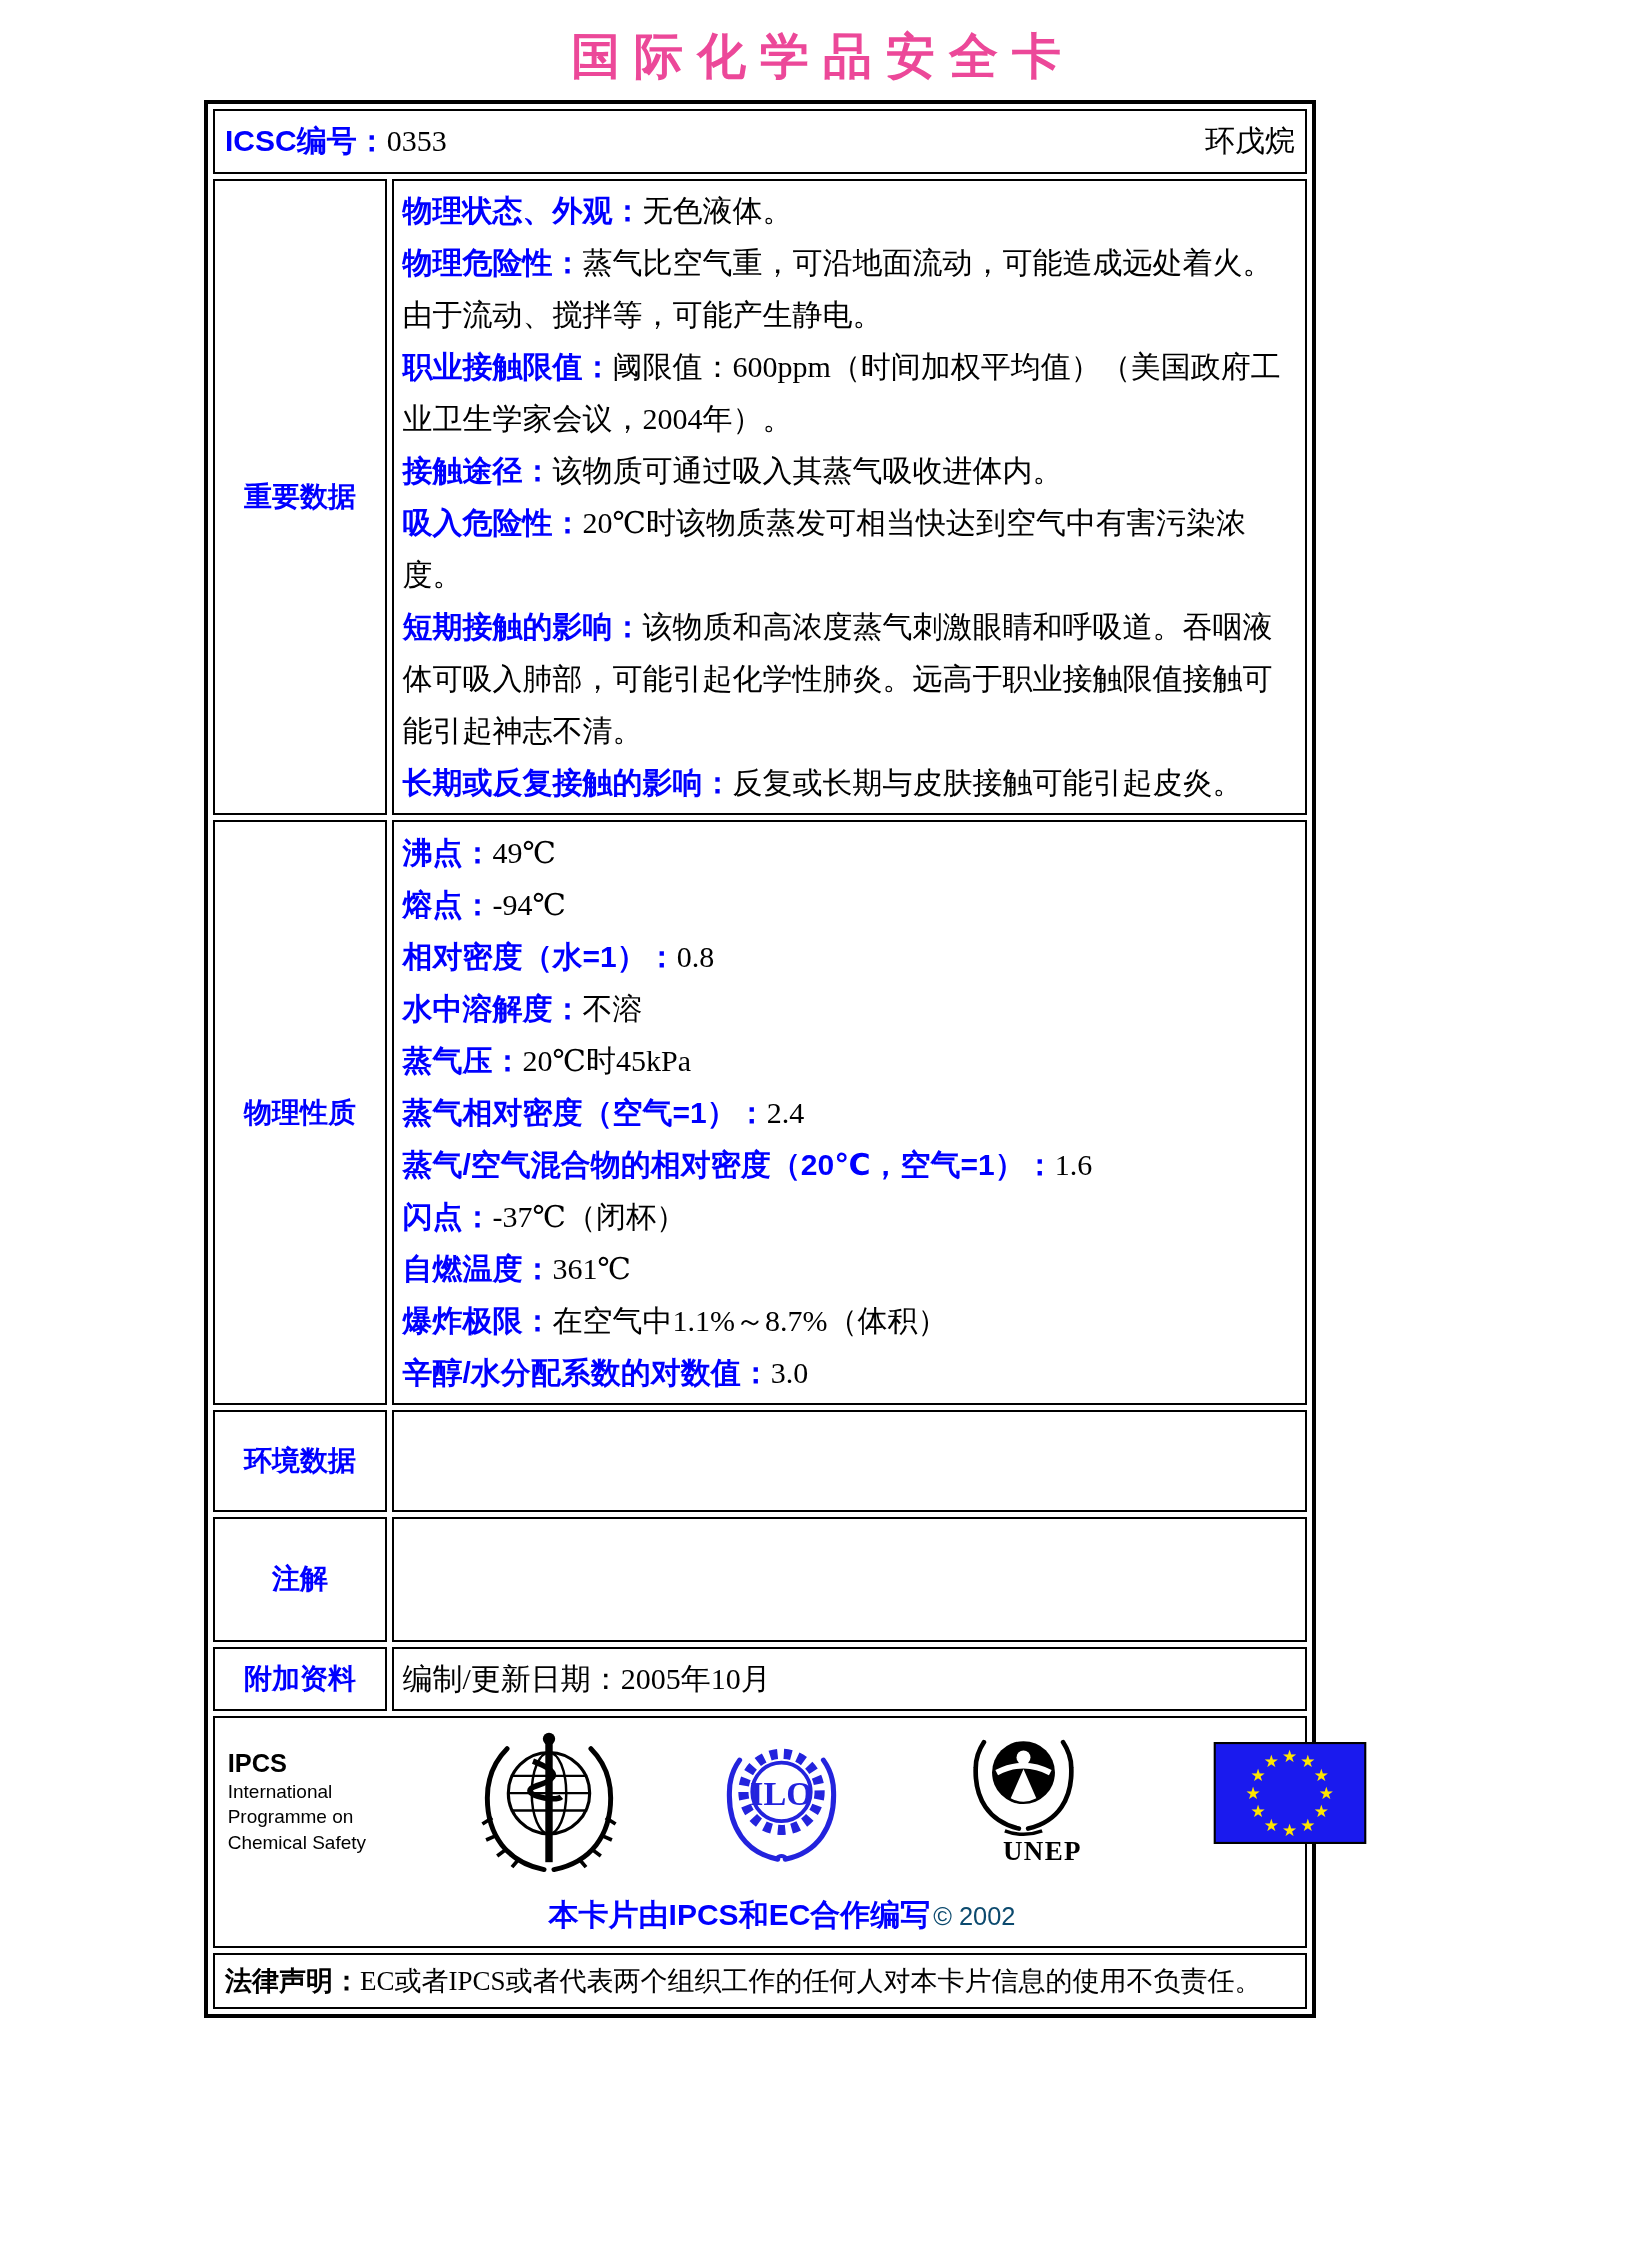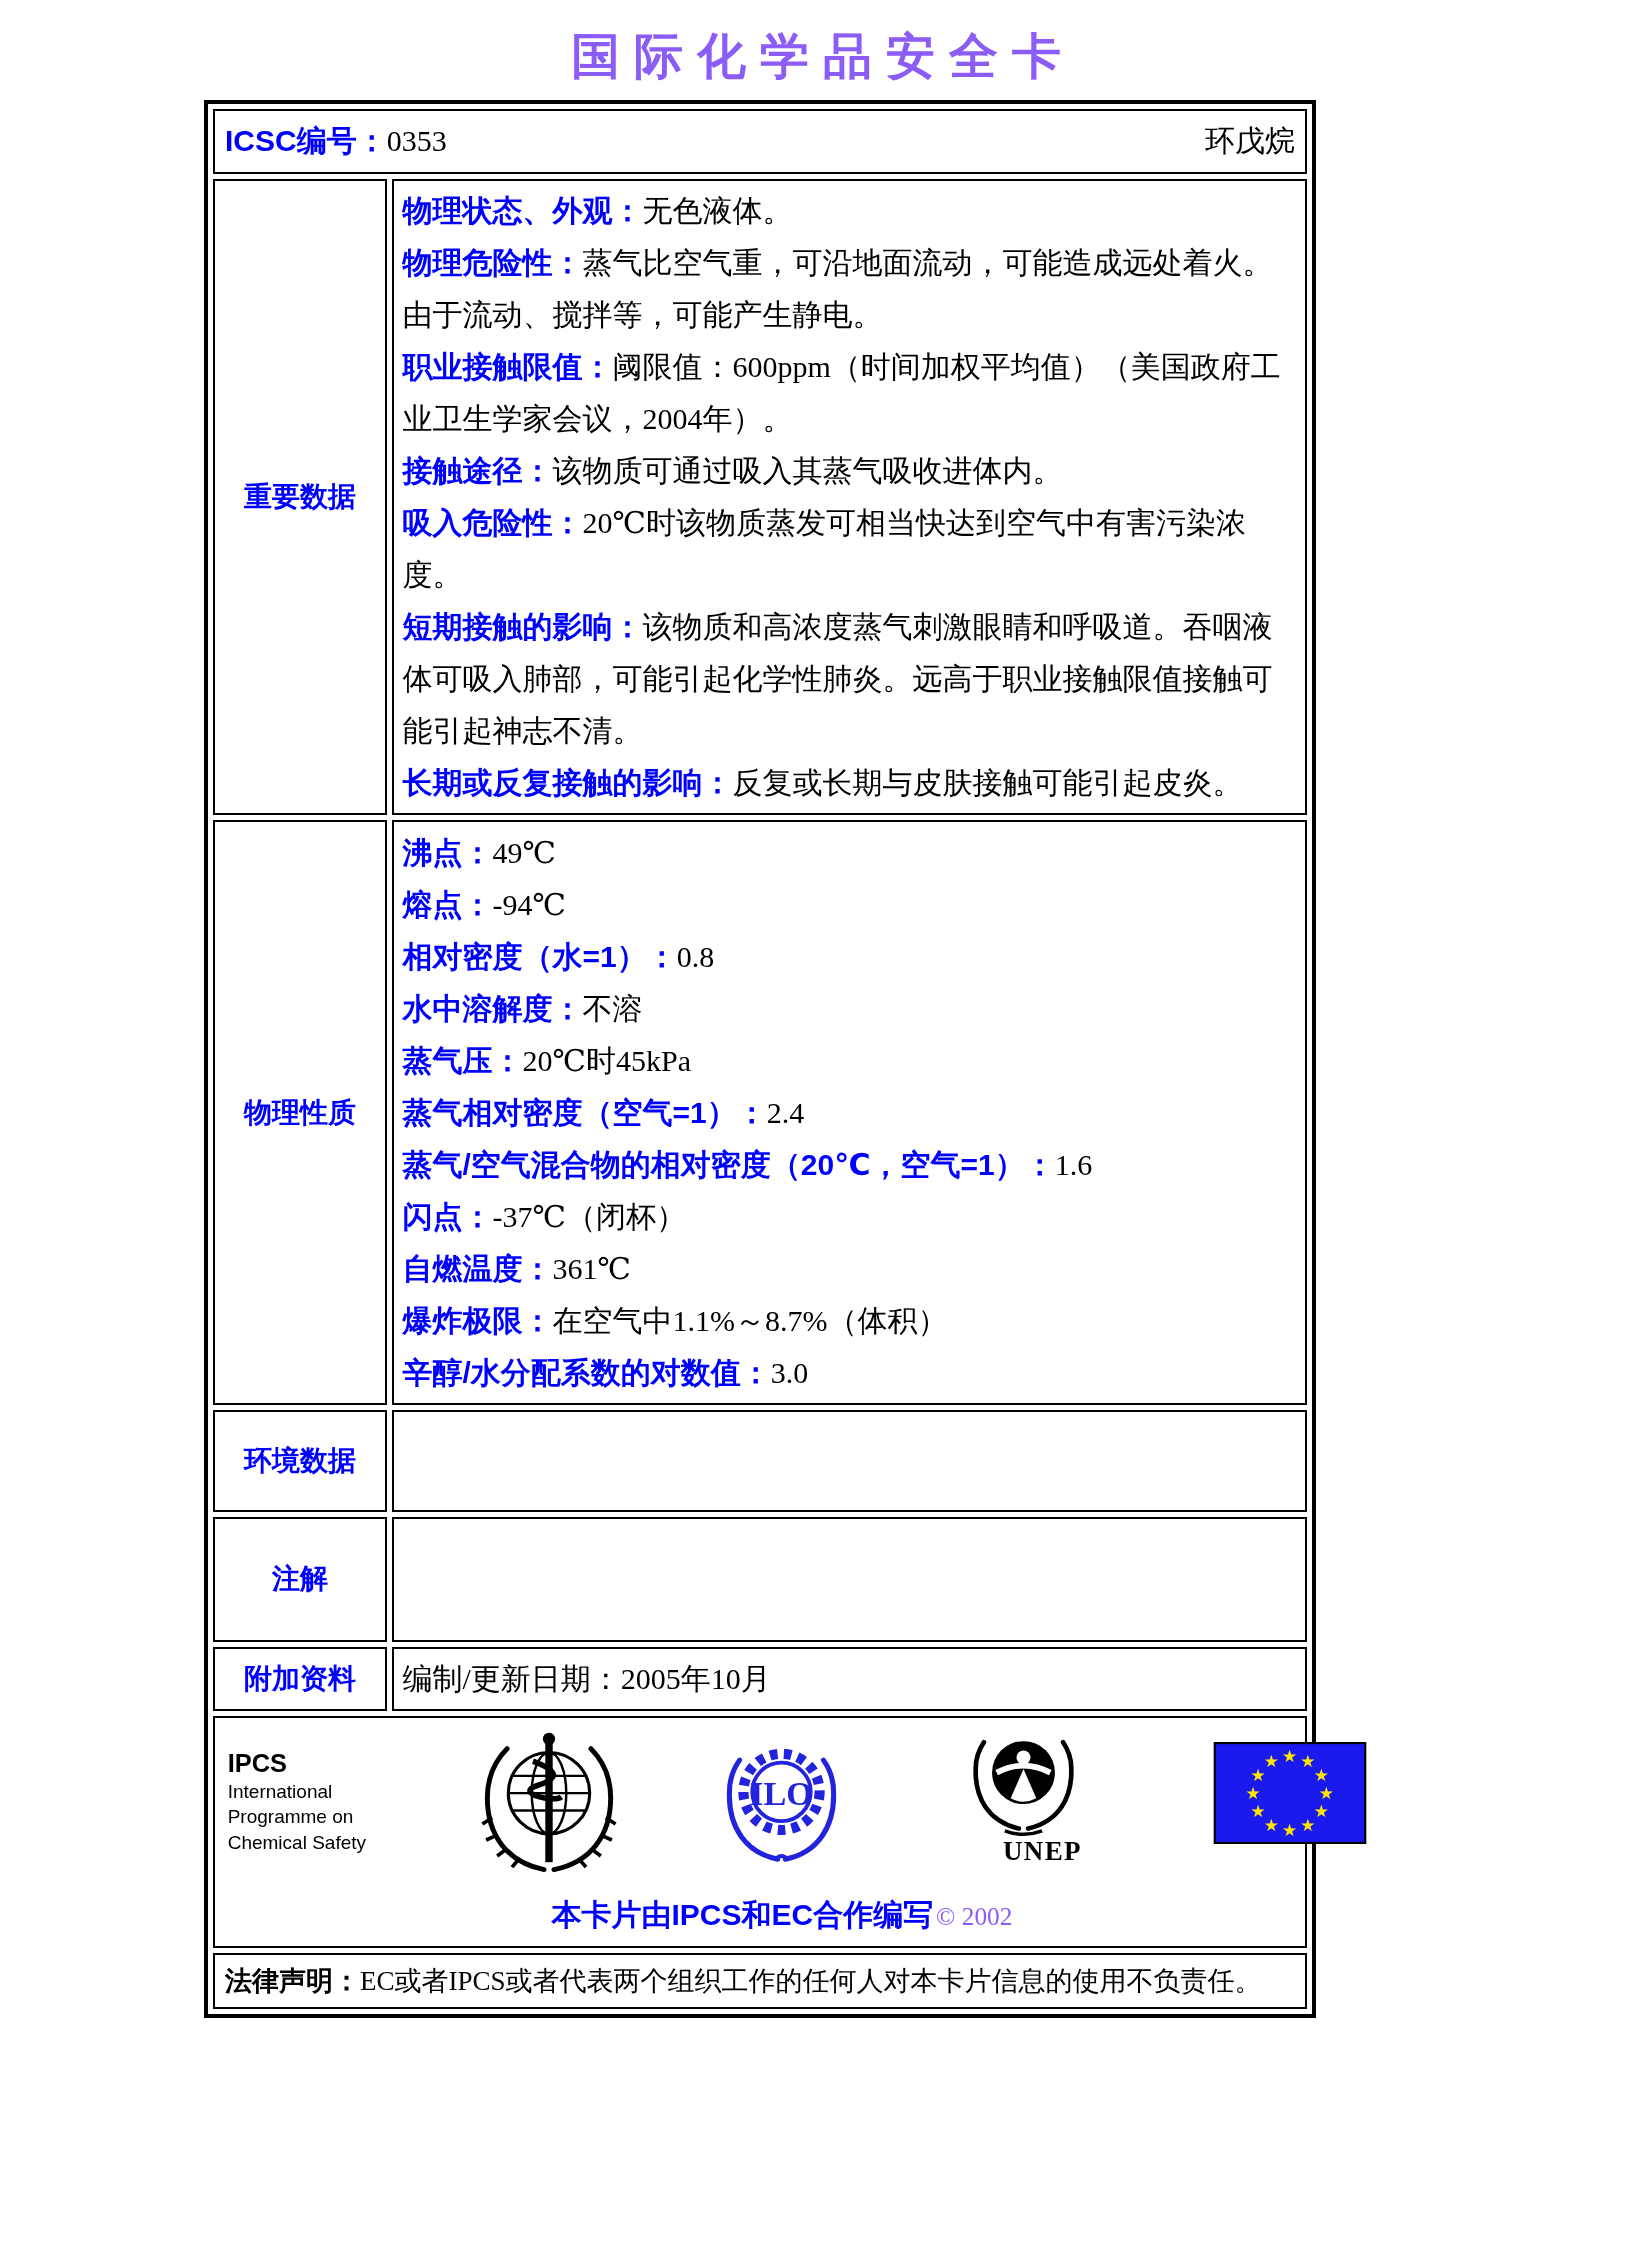--- a/index.html
+++ b/index.html
@@ -11,21 +11,21 @@
     font-family:"Liberation Serif","DejaVu Serif",serif;
     color:#000;
   }
   .doc-title{
     position:absolute;
     top:24px;left:0;right:0;
     text-align:center;
     font-size:49px;
     font-weight:bold;
     letter-spacing:14px;
-    color:#8b5cf6;
+    color:#ec4899;
     font-family:"Liberation Serif","DejaVu Serif",serif;
   }
   table.card{
     position:absolute;
     top:100px;
     left:204px;
     width:1112px;
     border:4.2px solid #000;
     border-collapse:separate;
     border-spacing:5px;
@@ -83,22 +83,22 @@
   .footer-caption{
     position:absolute;left:0;right:0;bottom:10px;
     text-align:center;
   }
   .footer-caption .cap-main{
     color:#0000ff;font-weight:bold;font-size:30px;
     font-family:"Liberation Sans","DejaVu Sans",sans-serif;
     margin-left:44px;
   }
   .footer-caption .cap-copy{
-    color:#8b5cf6;font-size:25.4px;
-    font-family:Liberation Serif, serif;
+    color:#0c4a6e;font-size:25.4px;
+    font-family:Liberation Sans, sans-serif;
   }
   .legal-cell{height:52px;padding:0 10px;font-size:27px;margin-left:22px;}
   .legal-label{
     font-weight:bold;color:#000;
     font-family:"Liberation Sans","DejaVu Sans",sans-serif;
   }
 </style>
 </head>
 <body>
 

